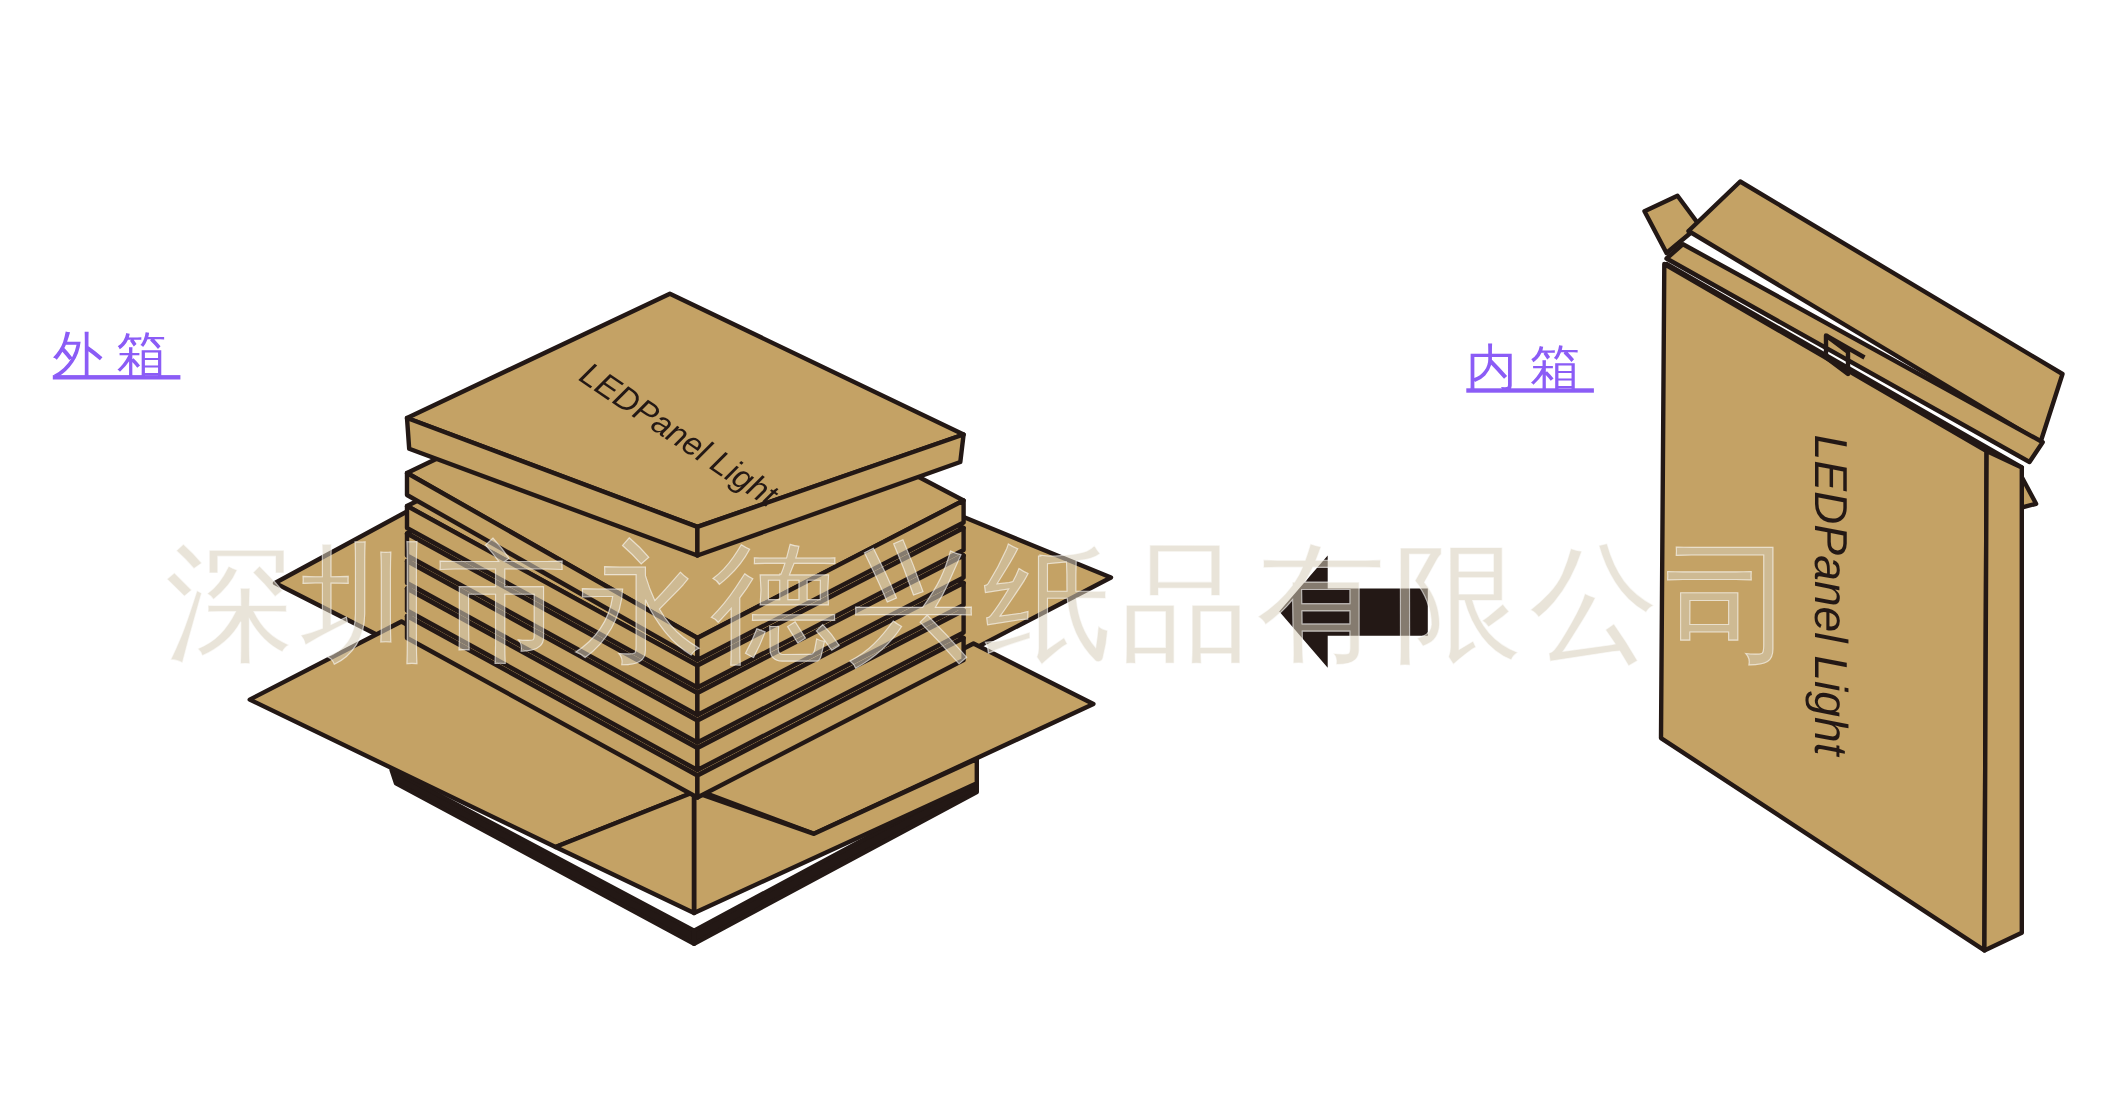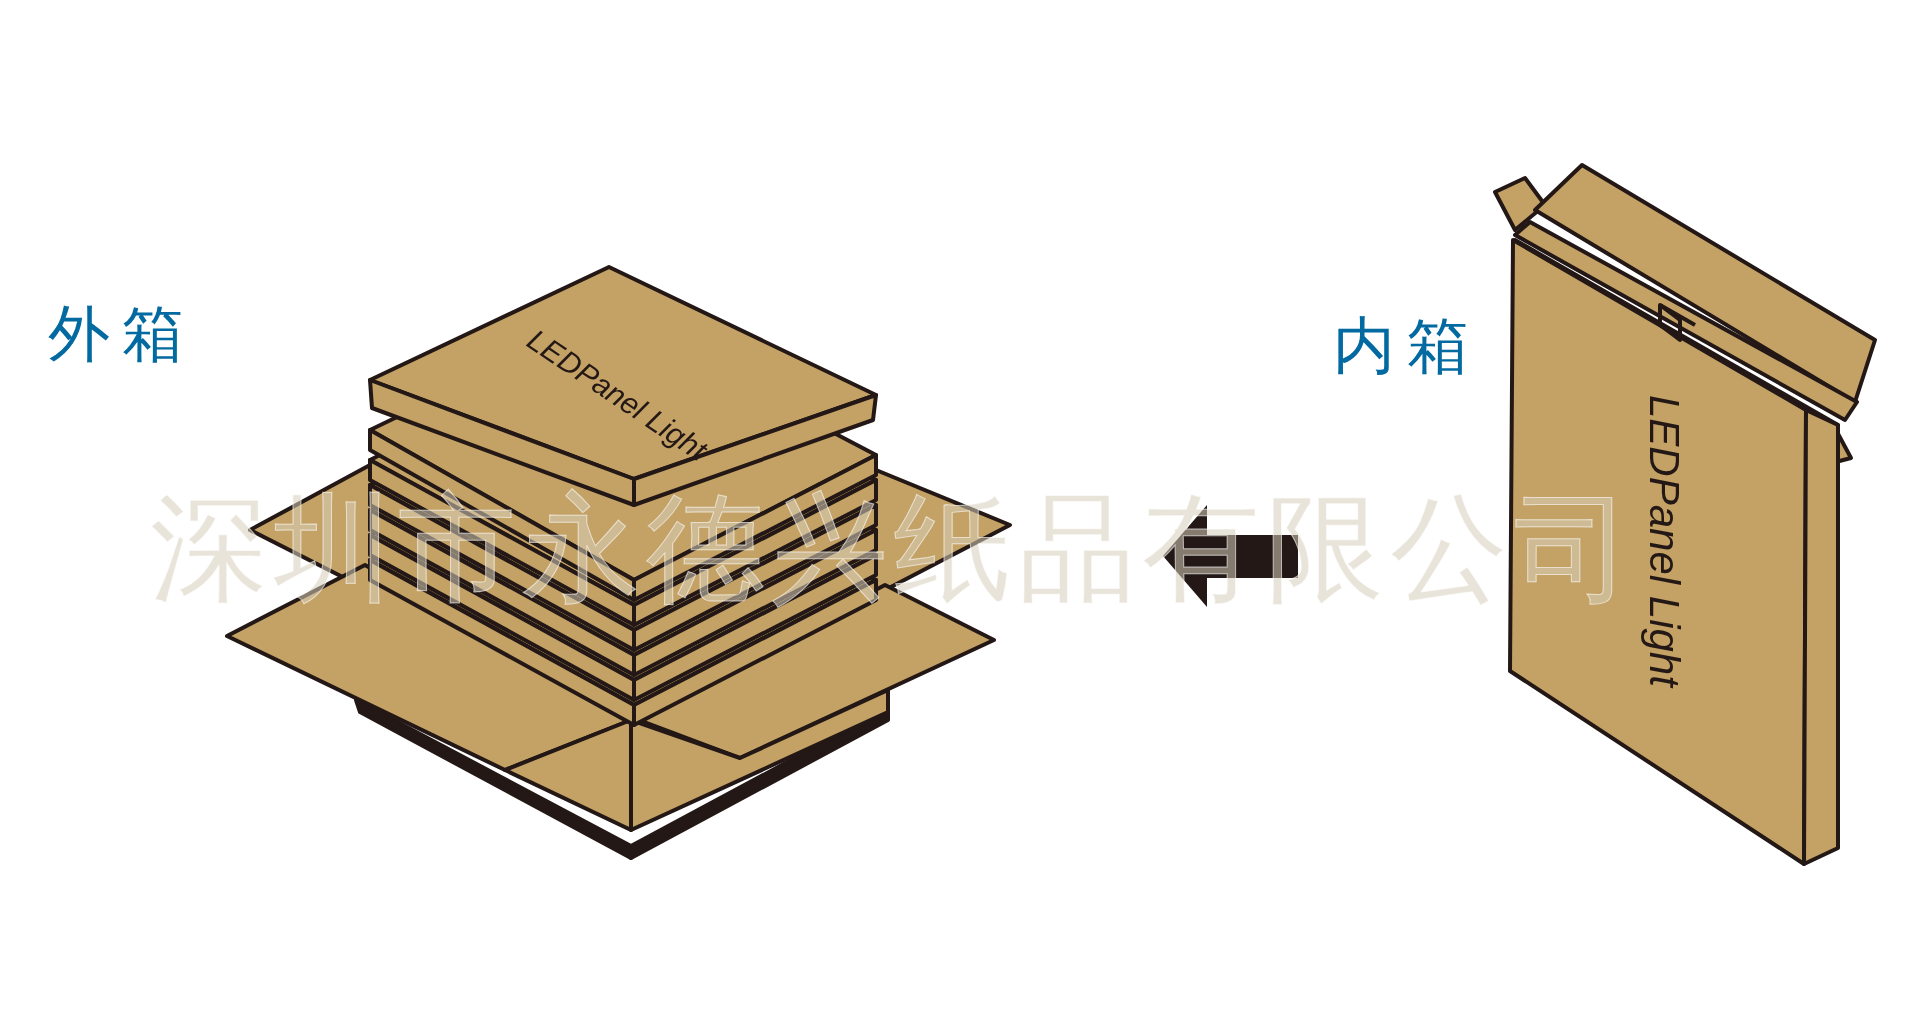--- a/index.html
+++ b/index.html
@@ -1,17 +1,17 @@
 <!DOCTYPE html>
 <html><head>
 <meta charset="utf-8">
 <style>
   html, body { margin:0; padding:0; background:#ffffff; }
   body { width:1920px; height:1015px; position:relative; overflow:hidden; font-family:"DejaVu Sans", sans-serif; }
-  .label { position:absolute; font-size:62px; color:#0369a1; letter-spacing:12px; font-family:"DejaVu Sans", sans-serif; }
+  .label { position:absolute; font-size:46px; color:#8b5cf6; letter-spacing:12px; font-family:"DejaVu Sans", sans-serif;text-decoration:underline; }
   #outer-label { left:48px; top:292px; }
   #inner-label { left:1333px; top:304px; }
   svg.scene { position:absolute; left:0; top:0; }
   .watermark { position:absolute; left:150px; top:470px; font-size:118px; color:rgba(215,205,185,0.55); letter-spacing:6px; white-space:nowrap; font-family:Liberation Mono, monospace; -webkit-text-stroke:1px rgba(255,255,255,0.6); pointer-events:none; }
 </style>
 </head>
 <body>
 
 <svg class="scene" width="1920" height="1015" viewBox="0 0 1920 1015">
   <g stroke="#231815" stroke-width="4" stroke-linejoin="round" fill="#C4A265">

